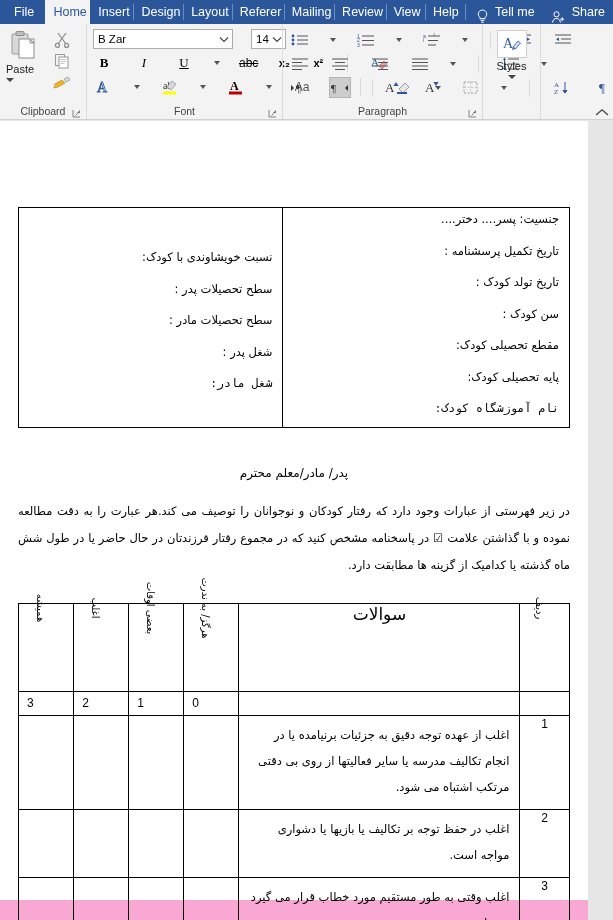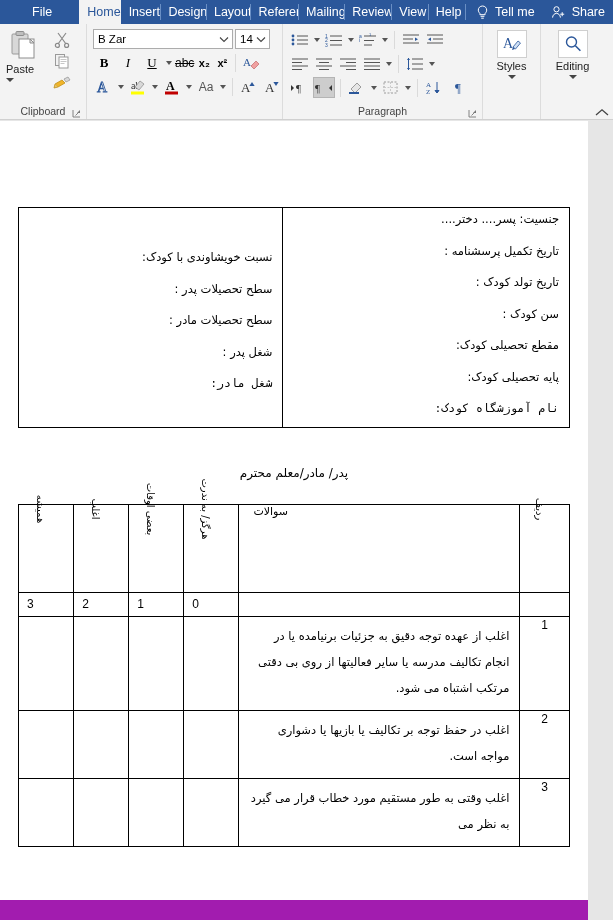--- a/index.html
+++ b/index.html
@@ -29,35 +29,35 @@
     position: relative;
   }
   .tab + .tab::before {
     content: "";
     position: absolute;
     left: 0; top: 4px; bottom: 4px;
     width: 1px;
     background: #6a8fc4;
   }
   .tab.file {
-    padding: 0 32px;
+    padding: 0 14px;
   }
   .tab.active {
     background: #f3f3f3;
     color: #2b579a;
   }
   .tab.active::before { display: none; }
   .tab.active + .tab::before { display: none; }
   .tab-right {
     color: #fff;
     font-size: 12.5px;
     line-height: 24px;
     padding: 0 8px;
     display: flex;
-    align-items: center;
+    align-items: flex-end;
     gap: 6px;
     white-space: nowrap;
   }
   .sep-v {
     width: 1px; margin: 4px 2px;
     background: #6a8fc4;
   }
 
   
   #ribbon {
@@ -100,21 +100,21 @@
     width: 0; height: 0; margin-top: 3px;
     border-left: 4px solid transparent;
     border-right: 4px solid transparent;
     border-top: 4px solid #444;
   }
   .clip-side { display: flex; flex-direction: column; gap: 3px; padding-top: 3px; }
   .mini-ico { width: 20px; height: 18px; display: flex; align-items: center; justify-content: center; }
 
   
   .font-rows { display: flex; flex-direction: column; padding: 3px 4px 0 4px; gap: 3px; }
-  .frow { display: flex; align-items: center; gap: 2px; }
+  .frow { display: flex; align-items: center; gap: 18px; }
   .combo {
     height: 20px;
     border: 1px solid #acacac;
     background: #fff;
     display: flex; align-items: center;
     padding: 0 2px 0 4px;
     font-size: 11.5px; color: #000;
   }
   .combo .cv { flex: 1 1 auto; white-space: nowrap; overflow: hidden; }
   .combo-font { width: 140px; }
@@ -158,21 +158,21 @@
   .big-label { font-size: 11px; color: #222; margin-top: 2px; }
   .collapse {
     position: absolute; right: 4px; bottom: 2px;
     font-size: 11px; color: #555;
   }
 
   
   #docarea {
     position: absolute;
     left: 0; top: 121px; right: 0; bottom: 0;
-    background: #a21caf;
+    background: #f9a8d4;
     overflow: hidden;
   }
   #page {
     position: absolute;
     left: 0; top: 0;
     width: 588px;
     height: 779px;
     background: #ffffff;
   }
   .pagepad { padding: 0 18px; }
@@ -235,23 +235,23 @@
     transform: translateX(-50%) rotate(90deg);
     transform-origin: top center;
     white-space: nowrap;
     font-size: 10px;
     font-family: "DejaVu Sans", sans-serif;
     direction: rtl;
     color: #000;
   }
   .qhead-cell {
     vertical-align: middle;
-    text-align: left;
+    text-align: center;
     padding: 0 14px;
-    font-size: 11px;
+    font-size: 17px;
     font-family: "DejaVu Sans", sans-serif;
     margin-top: 17px;
   }
   .score-cell {
     text-align: left;
     font-size: 12px;
     padding: 4px 8px 5px 8px;
     font-family: "Liberation Sans", sans-serif;
     height: 24px;
   }
@@ -440,20 +440,30 @@
           </div>
           <div class="fbtn">
             <svg width="18" height="16" viewBox="0 0 18 16">
                 <text x="1" y="13" font-size="13" font-family="Liberation Serif" fill="#333">A</text>
                 <path d="M9.4 3h5.2l-2.6 4z" fill="#2b579a"></path>
               </svg>
           </div>
         </div>
       </div>
     </div>
+    <div class="group-label">
+      <span>Font</span>
+      <span class="dlg">
+        <svg width="9" height="9" viewBox="0 0 9 9">
+            <path d="M1 1v7h7" stroke="#777" fill="none" stroke-width="0.9"></path>
+            <path d="M8 2L3.5 6.5" stroke="#777" stroke-width="0.9"></path>
+            <path d="M8 1v3h-3z" fill="#777"></path>
+          </svg>
+      </span>
+    </div>
   </div>
 
   <div class="group" style="width:200px">
     <div class="group-body">
       <div class="para-rows">
         <div class="frow">
           <div class="pbtn">
             <svg width="18" height="14" viewBox="0 0 18 14">
                 <circle cx="2" cy="3" r="1.4" fill="#2b579a"></circle>
                 <circle cx="2" cy="7" r="1.4" fill="#2b579a"></circle>
@@ -591,32 +601,20 @@
             </svg>
         </div>
         <div class="big-label">Styles</div>
         <div class="caret-sm"></div>
       </div>
     </div>
     <div class="group-label">&nbsp;</div>
   </div>
 
   <div class="group" style="width:64px">
-    <div class="group-body" style="justify-content:center">
-      <div class="big-btn">
-        <div class="big-box">
-          <svg width="20" height="20" viewBox="0 0 20 20">
-              <circle cx="8.5" cy="8" r="5" fill="none" stroke="#2b579a" stroke-width="1.4"></circle>
-              <path d="M12.4 11.8l5 5" stroke="#2b579a" stroke-width="1.6"></path>
-            </svg>
-        </div>
-        <div class="big-label">Editing</div>
-        <div class="caret-sm"></div>
-      </div>
-    </div>
     <div class="group-label">&nbsp;</div>
   </div>
 
   <div class="collapse">
     <svg width="14" height="9" viewBox="0 0 14 9">
         <path d="M1 7L7 1.8 13 7" stroke="#444" fill="none" stroke-width="1.3"></path>
       </svg>
   </div>
 </div>
 
@@ -642,20 +640,21 @@
             <div class="info-line">سطح تحصیلات مادر :</div>
             <div class="info-line">شغل پدر :</div>
             <div class="info-line">شغل مادر:</div>
           </td>
         </tr>
       </tbody>
         </table>
 
       <div class="salut">پدر/ مادر/معلم محترم</div>
 
+      <div class="intro">در زیر فهرستی از عبارات وجود دارد که رفتار کودکان و نوجوانان را توصیف می کند.هر عبارت را به دقت مطالعه نموده و با گذاشتن علامت ☑ در پاسخنامه مشخص کنید که در مجموع رفتار فرزندتان در حال حاضر یا در طول شش ماه گذشته یا کدامیک از گزینه ها مطابقت دارد.</div>
 
       <table class="doctbl" id="q-table">
         <tbody>
             <tr>
           <td class="vhead" style="width:9%">
             <span>ردیف</span>
           </td>
           <td class="qhead-cell" style="width:51%">سوالات</td>
           <td class="vhead" style="width:10%">
             <span>هرگز/ به ندرت</span>

